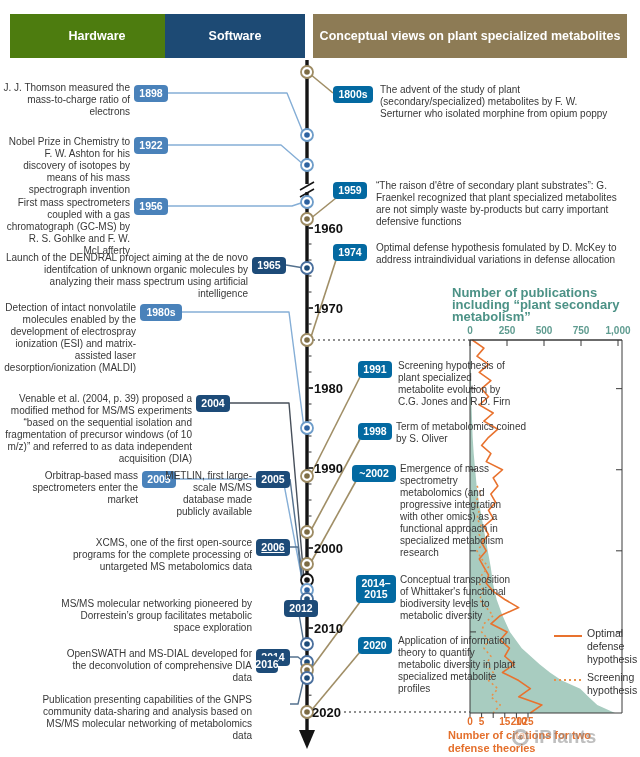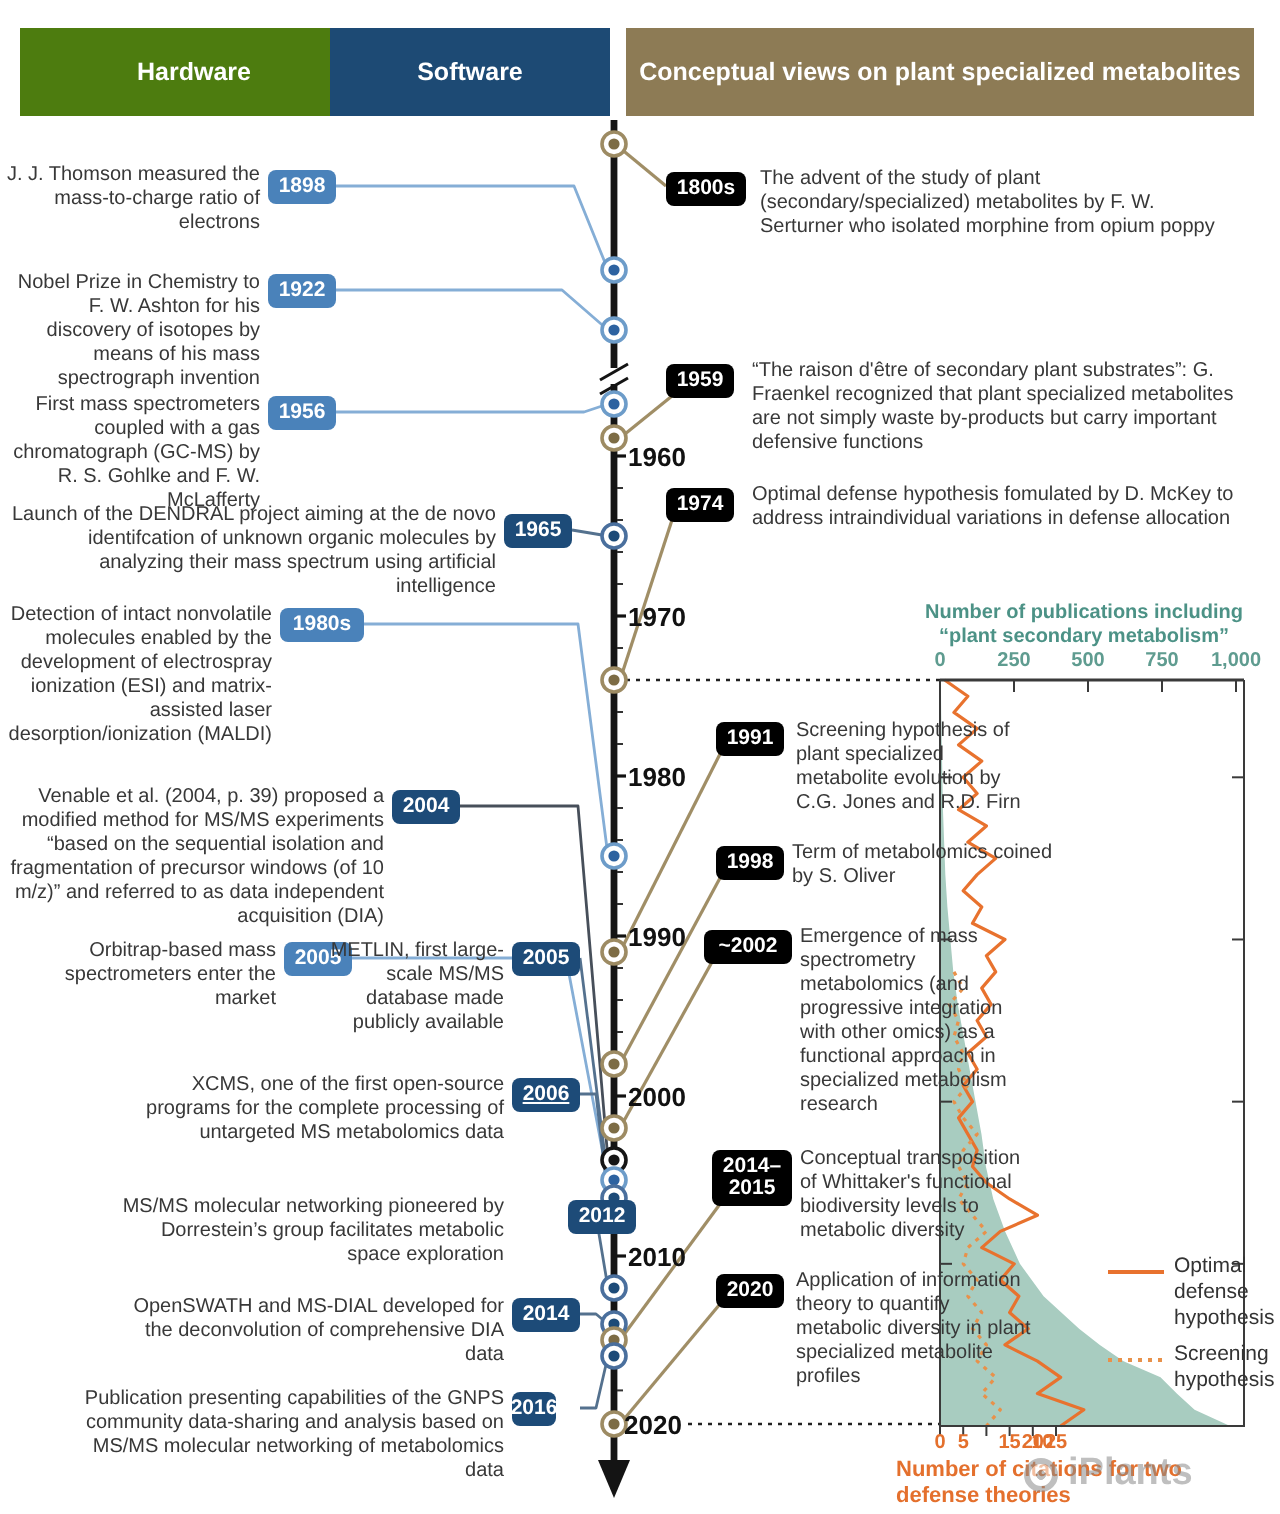--- a/index.html
+++ b/index.html
@@ -12,24 +12,24 @@
   #hdr-concept{left:313px;width:314px;background:#8d7b55;}
   svg#overlay{position:absolute;left:0;top:0;}
   .evt-text{position:absolute;font-size:10px;line-height:12px;color:#383838;}
   .evt-text.left{text-align:right;}
   .evt-text.right{text-align:left;}
   .badge{position:absolute;display:flex;align-items:center;justify-content:center;text-align:center;
          color:#fff;font-weight:bold;font-size:10.5px;line-height:11px;border-radius:4px;
          box-sizing:border-box;padding:1px 2px;}
   .badge.hardware{background:#4a82ba;}
   .badge.software{background:#1d4b78;}
-  .badge.concept{background:#000000;}
+  .badge.concept{background:#0369a1;}
   .decade{position:absolute;font-size:13px;font-weight:bold;color:#111;}
-  #chart-title{position:absolute;left:452px;top:301px;width:180px;text-align:center;
-               font-size:10px;line-height:12px;font-weight:bold;color:#4c9286;}
+  #chart-title{position:absolute;left:452px;top:287px;width:180px;text-align:left;
+               font-size:13px;line-height:12px;font-weight:bold;color:#4c9286;}
   .toptick{position:absolute;top:325px;width:40px;margin-left:-20px;text-align:center;
            font-size:10px;font-weight:bold;color:#5f9c90;}
   .bottick{position:absolute;top:716px;width:24px;margin-left:-12px;text-align:center;
            font-size:10px;font-weight:bold;color:#e4702d;}
   #bottom-axis-label{position:absolute;left:448px;top:729px;width:172px;text-align:left;
                      font-size:11px;line-height:13px;font-weight:bold;color:#e4702d;}
   .legend-text{position:absolute;width:68px;font-size:10.5px;line-height:13px;color:#333;}
   #watermark{position:absolute;left:512px;top:726px;width:120px;display:flex;align-items:center;
              gap:5px;opacity:0.55;}
   #watermark .wm-logo{width:17px;height:17px;border:3px solid #8b8b8b;border-radius:50%;
@@ -208,21 +208,21 @@
       </div>
       <div>
         <div class="badge software" style="left: 256px; top: 600px; width: 34px; height: 17px; margin-left: 28px;">2012</div>
         <div class="evt-text left" style="left: 58px; top: 598px; width: 194px;">MS/MS molecular networking pioneered by Dorrestein’s group facilitates metabolic space exploration</div>
       </div>
       <div>
         <div class="badge software" style="left: 256px; top: 649px; width: 34px; height: 17px;">2014</div>
         <div class="evt-text left" style="left: 58px; top: 648px; width: 194px;">OpenSWATH and MS-DIAL developed for the deconvolution of comprehensive DIA data</div>
       </div>
       <div>
-        <div class="badge software" style="left: 256px; top: 696px; width: 22px; height: 17px;">2016</div>
+        <div class="badge software" style="left: 256px; top: 656px; width: 22px; height: 17px;">2016</div>
         <div class="evt-text left" style="left: 38px; top: 694px; width: 214px;">Publication presenting capabilities of the GNPS community data-sharing and analysis based on MS/MS molecular networking of metabolomics data</div>
       </div>
       <div>
         <div class="badge concept" style="left: 333px; top: 86px; width: 40px; height: 17px;">1800s</div>
         <div class="evt-text right" style="left: 380px; top: 84px; width: 232px;">The advent of the study of plant (secondary/specialized) metabolites by F. W. Serturner who isolated morphine from opium poppy</div>
       </div>
       <div>
         <div class="badge concept" style="left: 333px; top: 182px; width: 34px; height: 17px;">1959</div>
         <div class="evt-text right" style="left: 376px; top: 180px; width: 242px;">“The raison d'être of secondary plant substrates”: G. Fraenkel recognized that plant specialized metabolites are not simply waste by-products but carry important defensive functions</div>
       </div>

